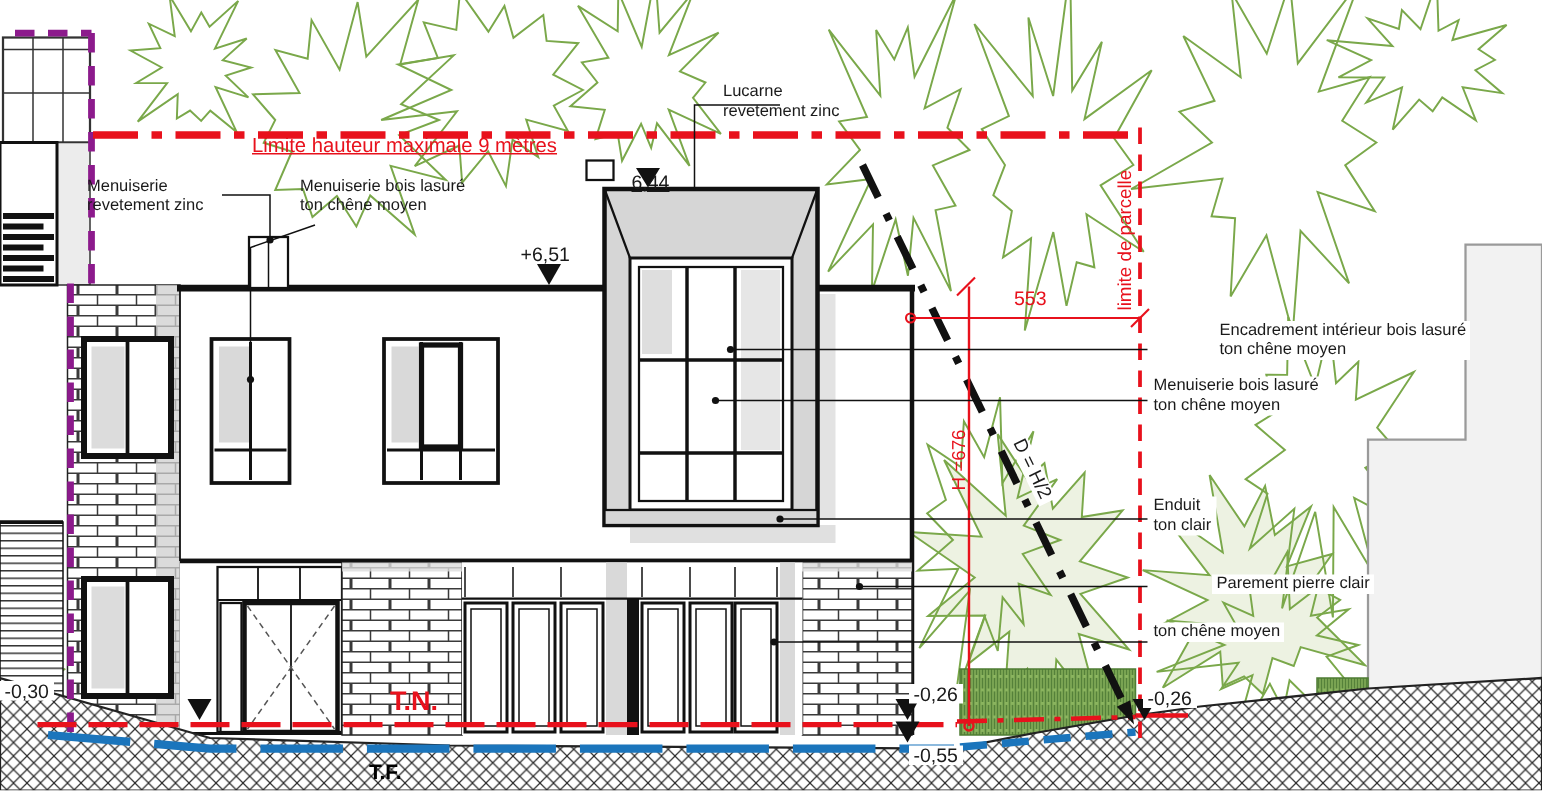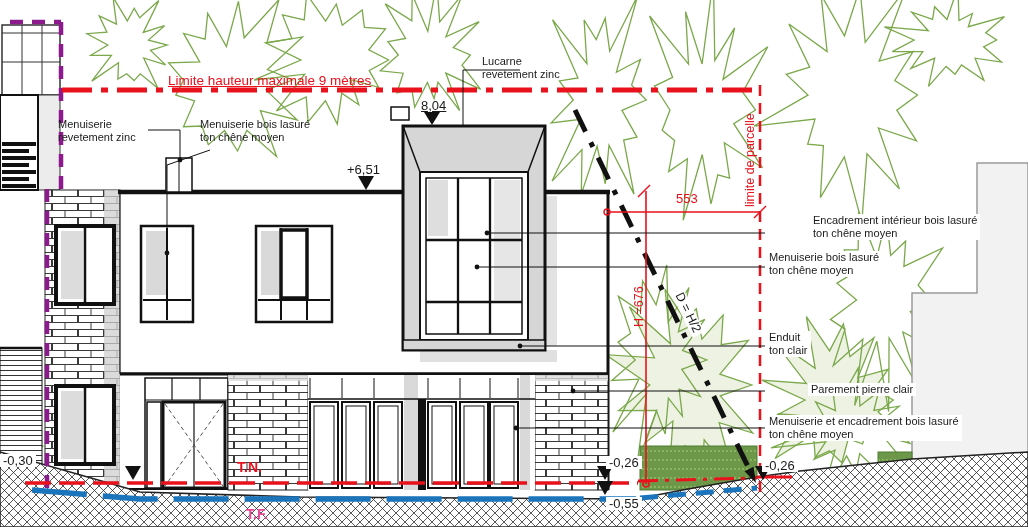--- a/index.html
+++ b/index.html
@@ -4,25 +4,25 @@
 <style>
   html,body{margin:0;padding:0;background:#fff;}
   #stage{position:relative;width:1028px;height:527px;overflow:hidden;background:#fff;
          font-family:"Liberation Sans",sans-serif;}
   #draw{position:absolute;left:0;top:0;z-index:1;}
   .lbl{position:absolute;z-index:2;font:11px "Liberation Sans",sans-serif;color:#1a1a1a;
        line-height:13px;white-space:nowrap;}
   .lbl span{display:block;}
   .bgw{background:#fff;padding:0 3px;}
   .red{color:#e8111c;}
-  .blue{color:#ec4899;}
+  .blue{color:#000000;}
   .dim{font-size:13px;}
   .big{font-size:13.5px;}
   .bold{font-weight:bold;}
-  .u{text-decoration:underline;}
+  .u{text-decoration:underline;margin-top:16px;}
   .ctr{}
   .rot90{transform:rotate(-90deg);transform-origin:0 0;}
   .rotD{transform:rotate(64deg);transform-origin:0 0;}
 </style>
 </head>
 <body>
 
 <div id="stage">
 
 <svg id="draw" width="1028" height="527" viewBox="0 0 1028 527">
@@ -261,21 +261,21 @@
 <div class="lbl" style="left:58px;top:118px">
   <span>Menuiserie</span>
   <span>revetement zinc</span>
 </div>
 
 <div class="lbl" style="left:200px;top:118px">
   <span>Menuiserie bois lasuré</span>
   <span>ton chêne moyen</span>
 </div>
 
-<div class="lbl dim u" style="left:421px;top:99px">8,04</div>
+<div class="lbl dim u" style="left:421px;top:99px">6,44</div>
 
 <div class="lbl dim" style="left:347px;top:163px">+6,51</div>
 
 
 <div class="lbl red rot90" style="left:744px;top:207px;font-size:12.5px">limite de parcelle</div>
 
 <div class="lbl bgw" style="left:810px;top:214px">
   <span>Encadrement intérieur bois lasuré</span>
   <span>ton chêne moyen</span>
 </div>
@@ -286,35 +286,34 @@
 </div>
 
 <div class="lbl bgw" style="left:766px;top:331px">
   <span>Enduit</span>
   <span>ton clair</span>
 </div>
 
 <div class="lbl bgw" style="left:808px;top:383px">Parement pierre clair</div>
 
 <div class="lbl bgw" style="left:766px;top:415px">
-  <span>Menuiserie et encadrement bois lasuré</span>
   <span>ton chêne moyen</span>
 </div>
 
 <div class="lbl red dim" style="left:676px;top:192px">553</div>
 
 <div class="lbl red rot90" style="left:633px;top:327px;font-size:12.5px">H =676</div>
 
 <div class="lbl rotD bgw" style="left:683px;top:288px;font-size:12.5px">D = H/2</div>
 
 <div class="lbl dim bgw" style="left:0px;top:454px">-0,30</div>
 
 <div class="lbl dim bgw" style="left:606px;top:456px">-0,26</div>
 
 <div class="lbl dim bgw" style="left:606px;top:497px">-0,55</div>
 
 <div class="lbl dim bgw" style="left:762px;top:459px">-0,26</div>
 
-<div class="lbl red bold" style="left:237px;top:461px;font-size:14px">T.N.</div>
+<div class="lbl red bold" style="left:260px;top:461px;font-size:18px">T.N.</div>
 
 <div class="lbl blue bold" style="left:246px;top:508px;font-size:14px">T.F.</div>
 
 </div>
 
 </body></html>

